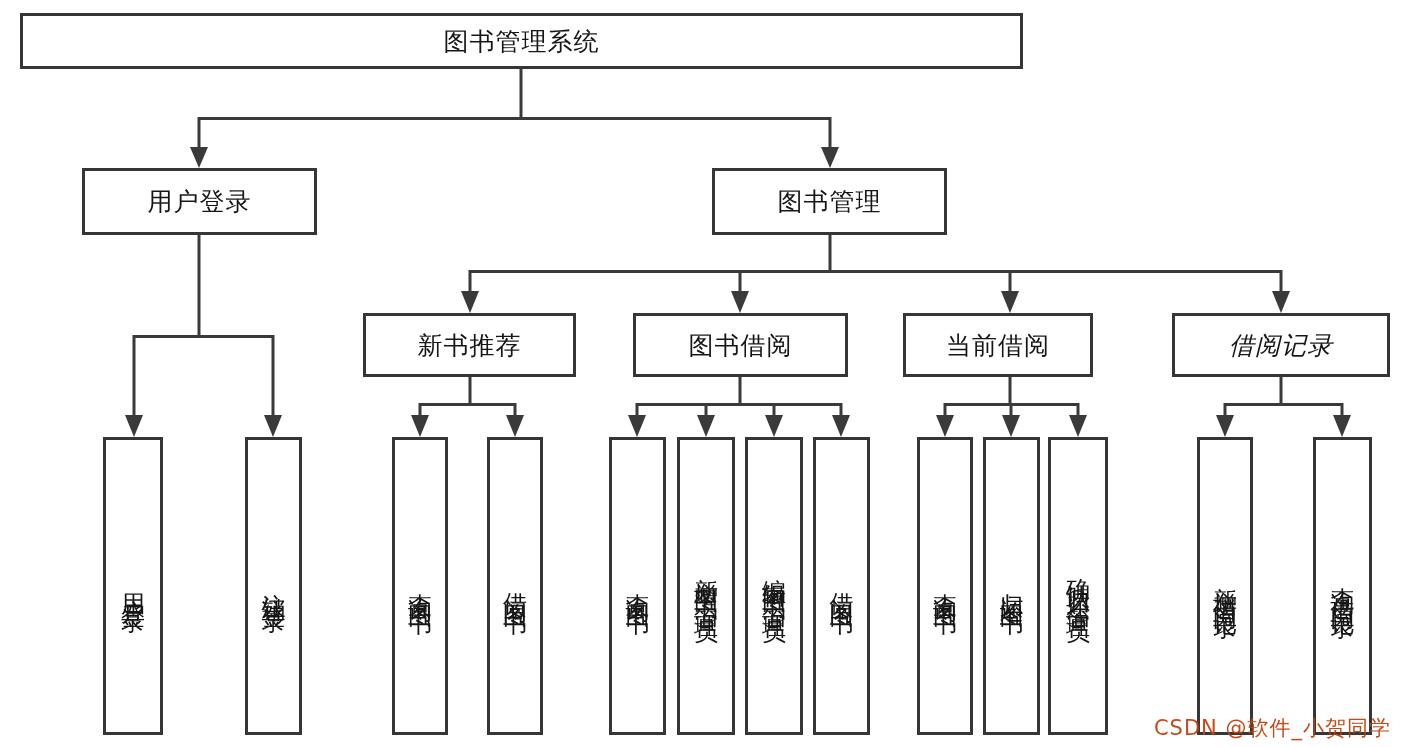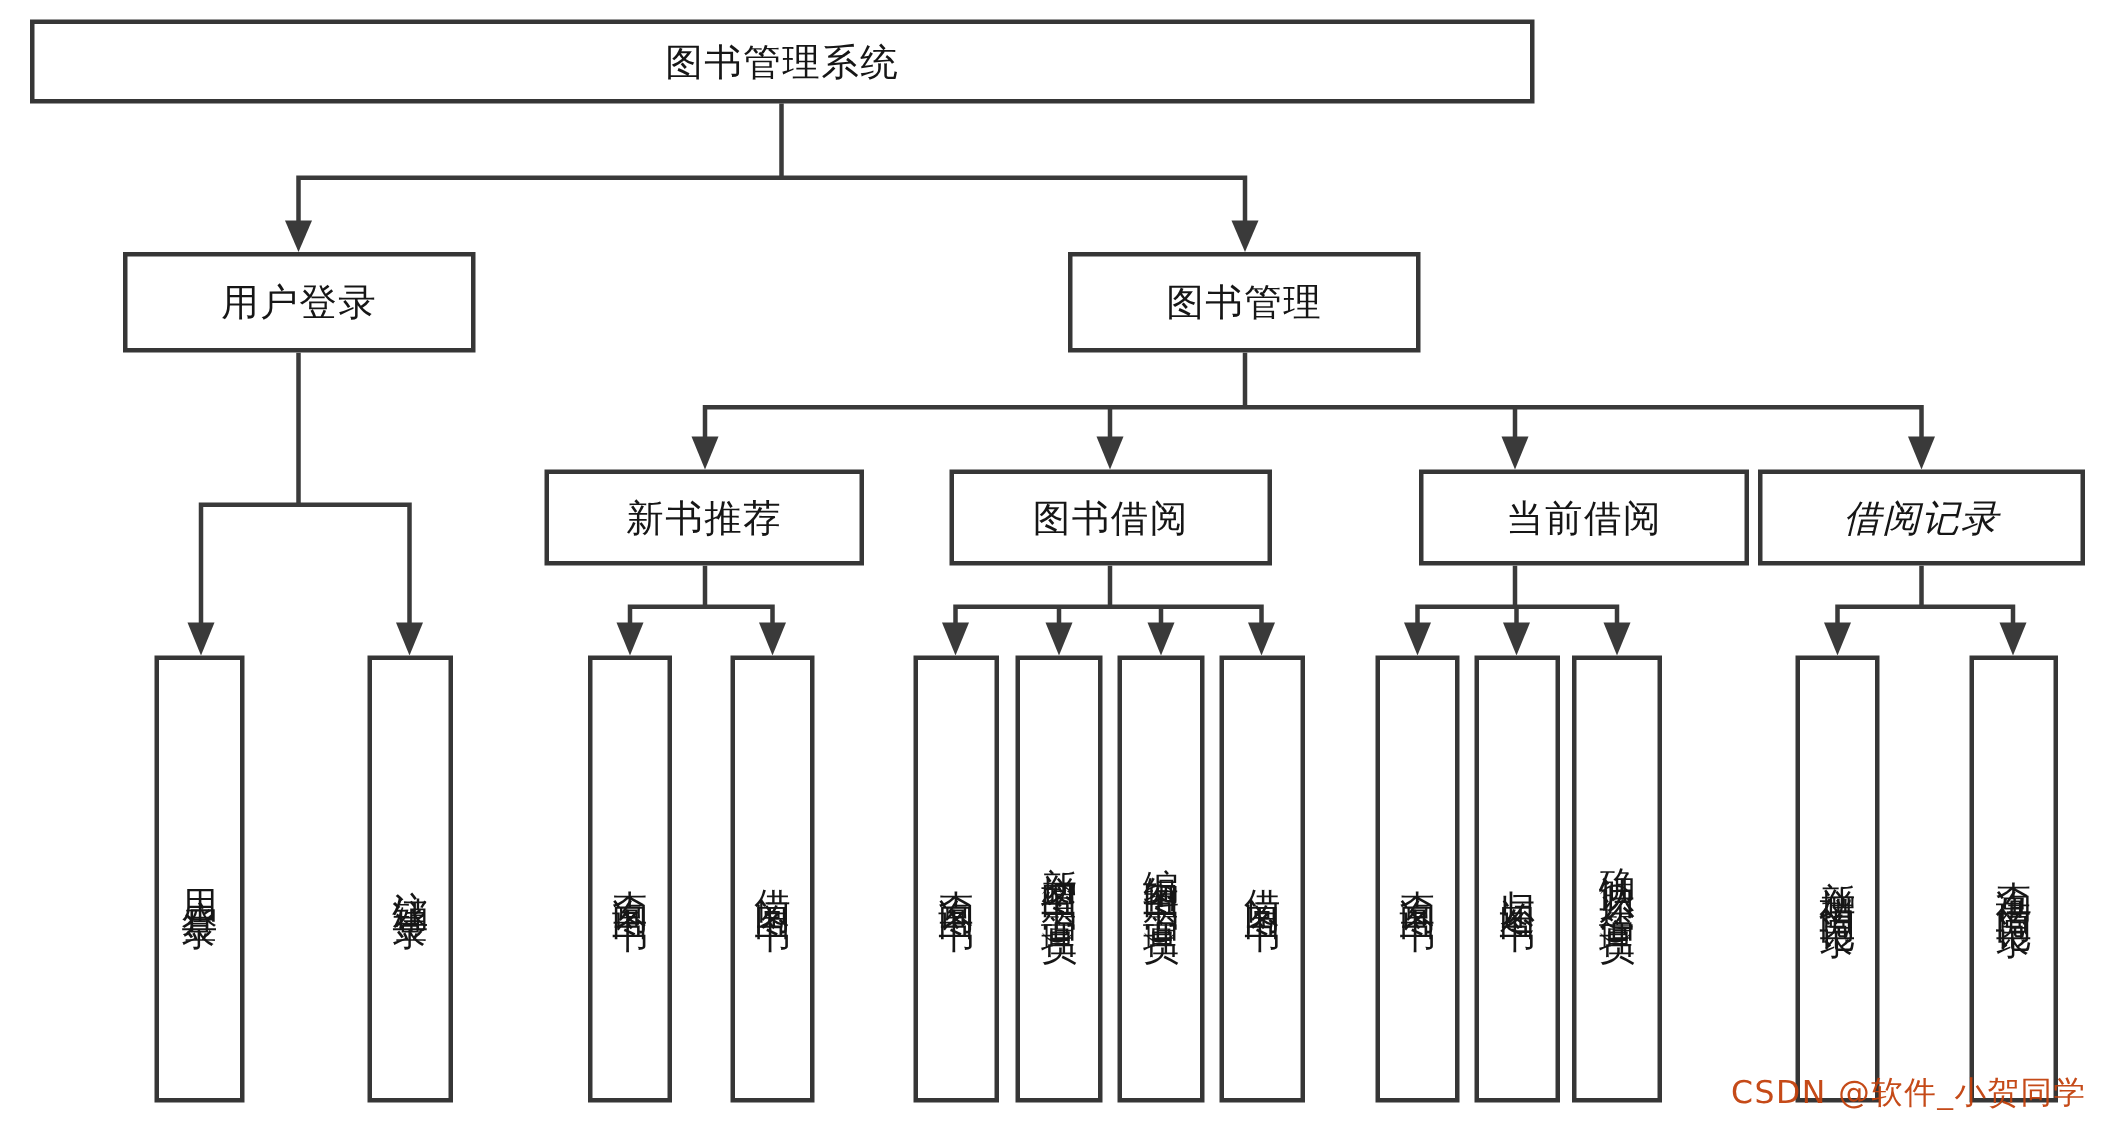--- a/index.html
+++ b/index.html
@@ -120,21 +120,21 @@
   <div class="node" style="left:712px; top:168px; width:235px; height:67px;">
     <span class="lbl">图书管理</span>
   </div>
 
   <div class="node" style="left:363px; top:313px; width:213px; height:64px;">
     <span class="lbl">新书推荐</span>
   </div>
   <div class="node" style="left:633px; top:313px; width:215px; height:64px;">
     <span class="lbl">图书借阅</span>
   </div>
-  <div class="node" style="left:903px; top:313px; width:220px; height:64px;margin-left:43px;">
+  <div class="node" style="left:903px; top:313px; width:190px; height:64px;">
     <span class="lbl">当前借阅</span>
   </div>
   <div class="node" style="left:1172px; top:313px; width:218px; height:64px;font-style:italic;">
     <span class="lbl">借阅记录</span>
   </div>
 
   <div class="node leaf" style="left:103px; width:60px;">
     <span class="vlbl">用户登录</span>
   </div>
   <div class="node leaf" style="left:245px; width:57px;">

